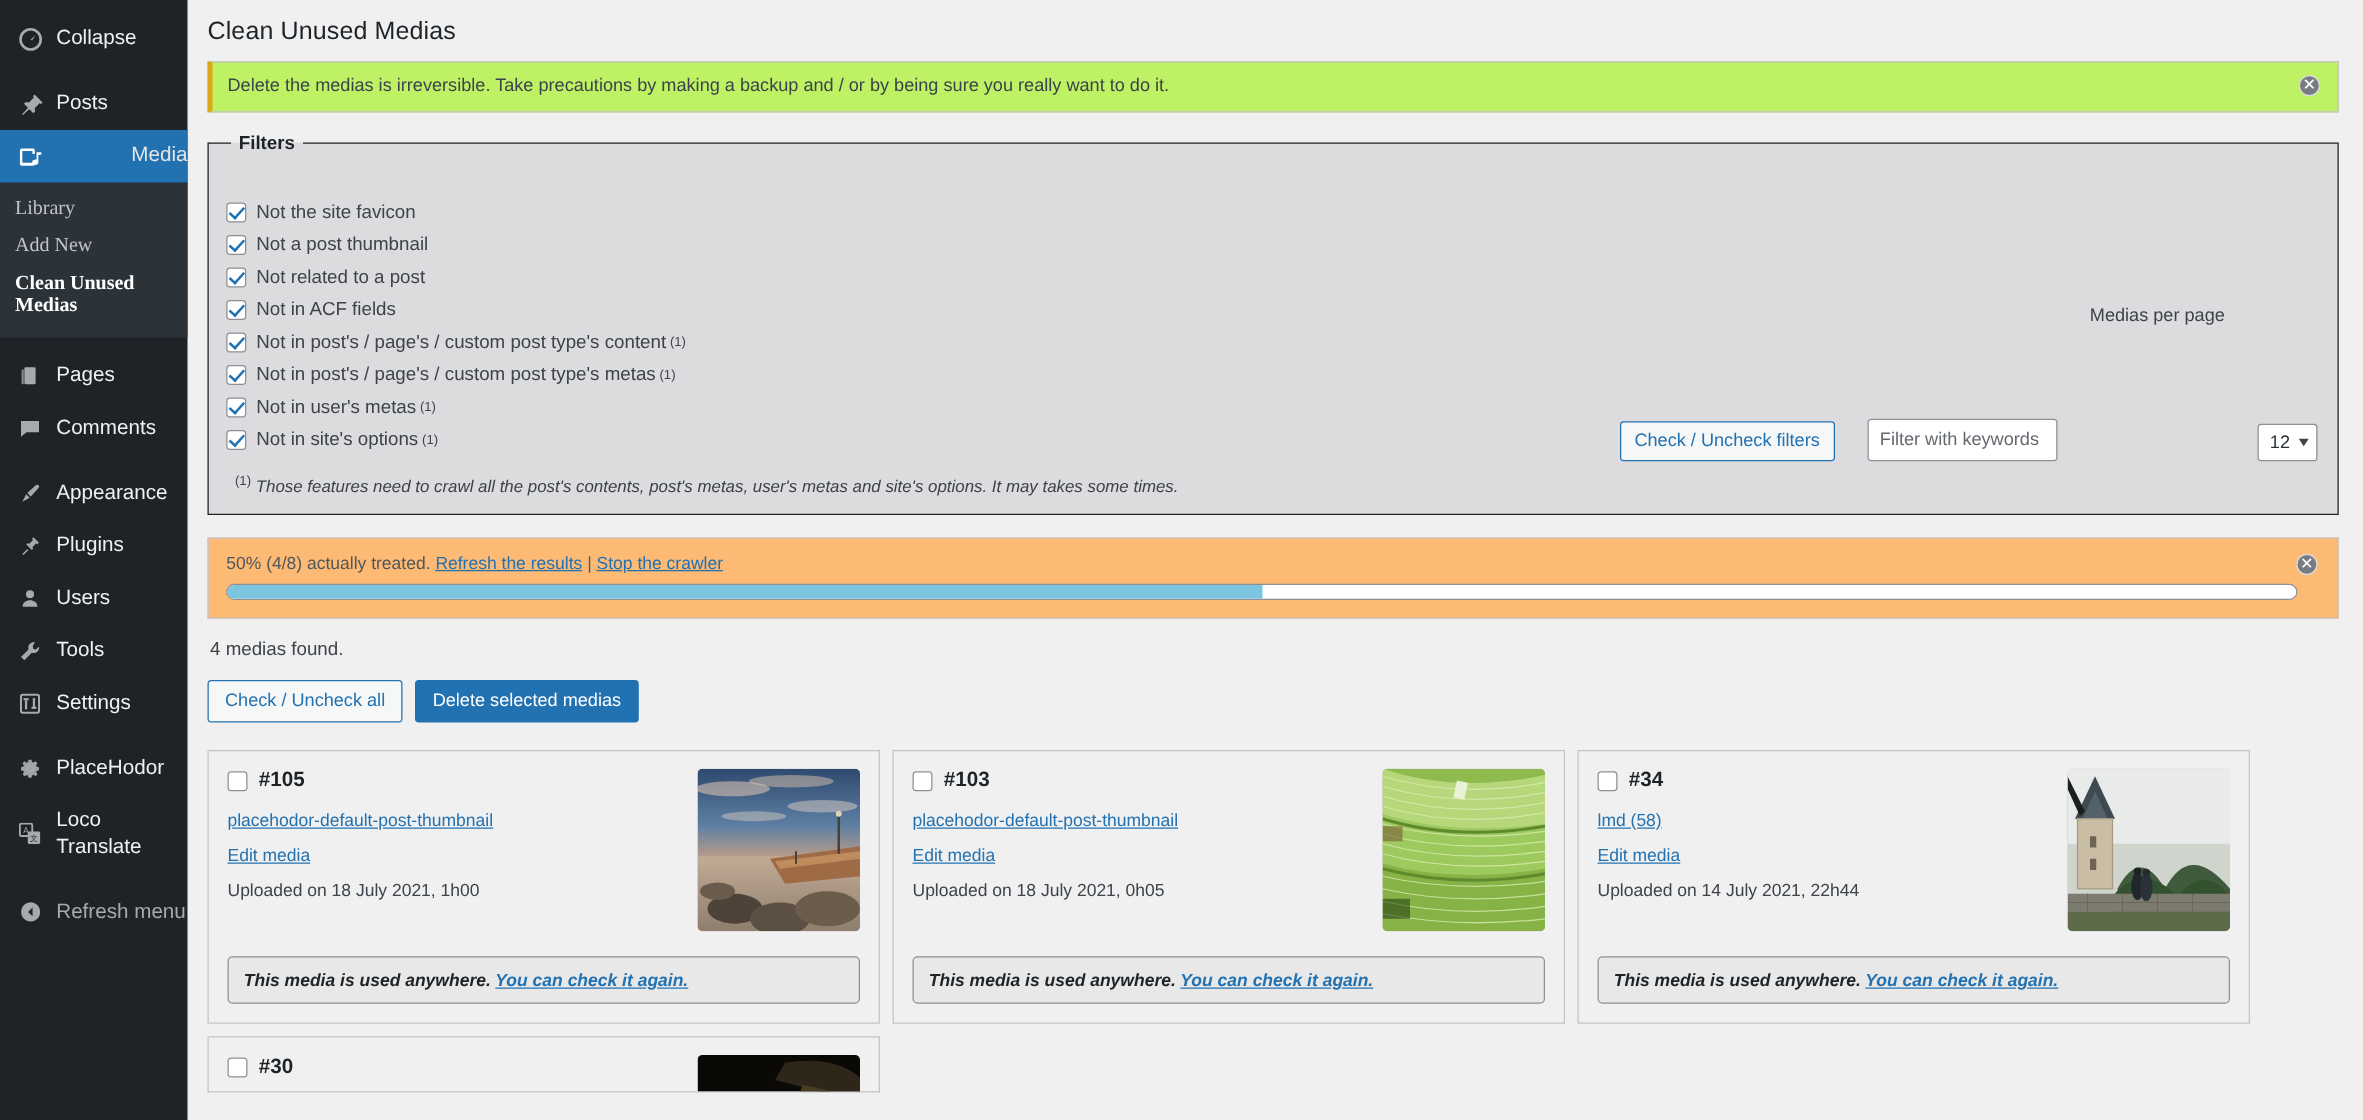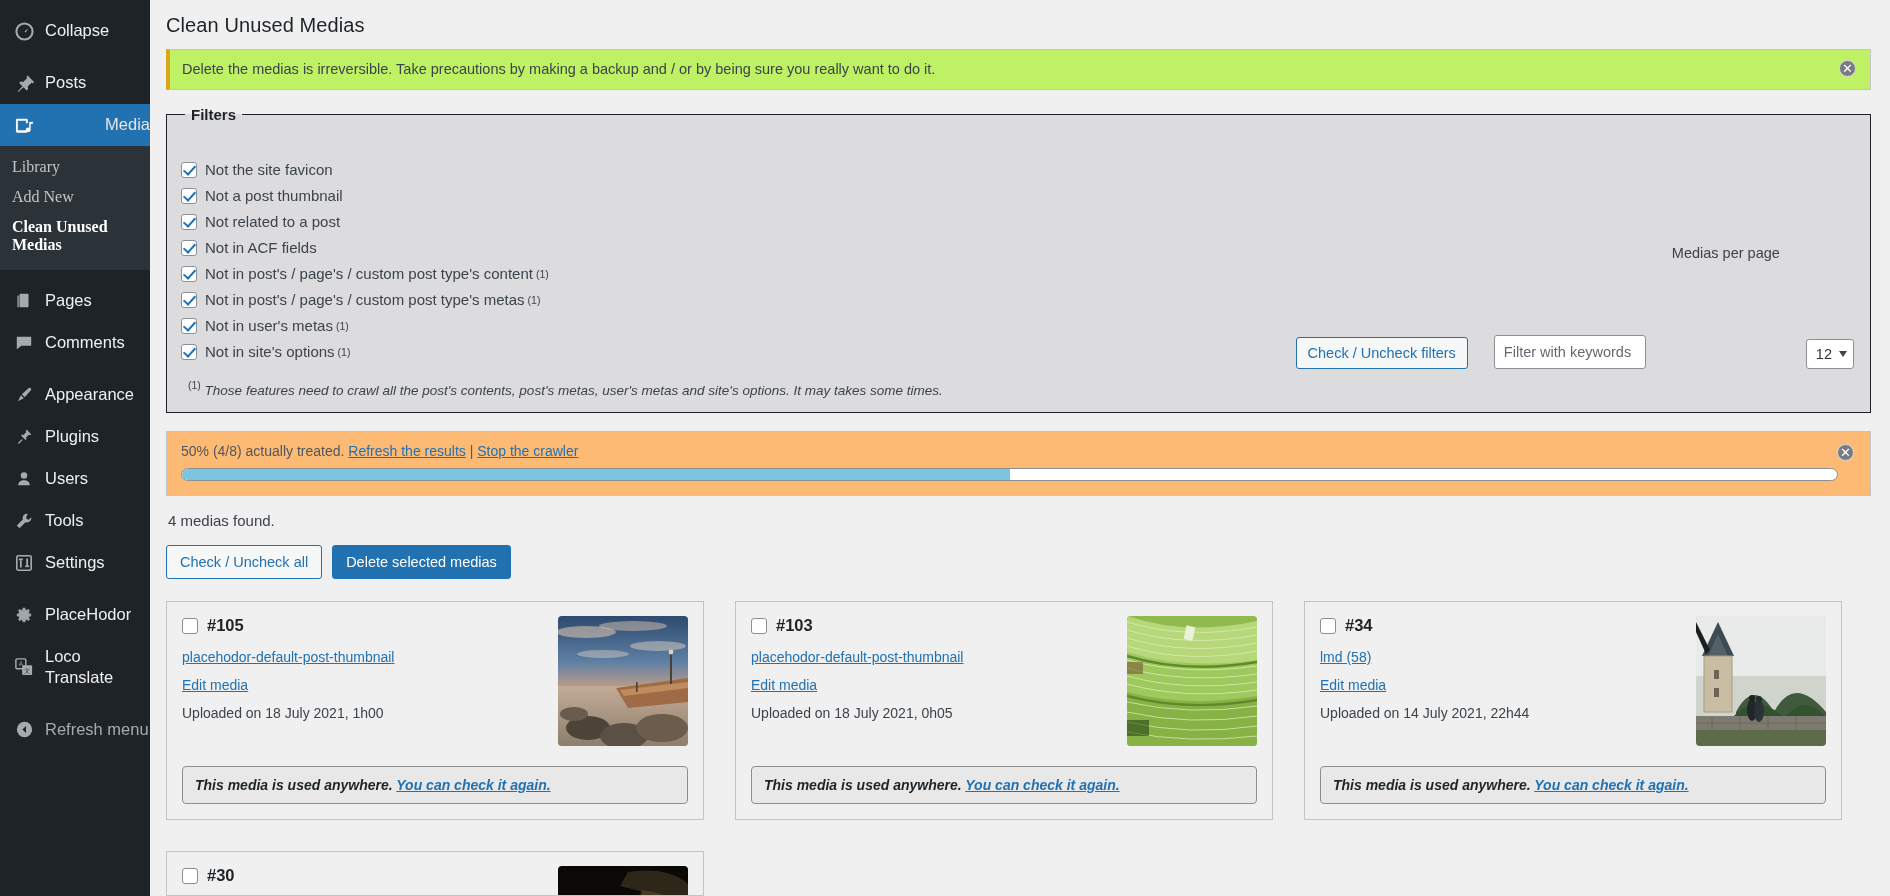--- a/index.html
+++ b/index.html
@@ -165,21 +165,21 @@
     height:13px; border:1px solid #8c8f94; border-radius:7px;
     background:#fff; overflow:hidden; margin-right:18px;
   }
   .progress-inner { height:100%; background:#7bc5e0; border-radius:7px 0 0 7px; }
 
   .found-text { font-size:15px; color:#3c434a; margin:0 0 16px 2px; }
   .bulk-actions { display:flex; gap:10px; margin-bottom:22px; }
   .bulk-actions .btn { padding:9px 13px; font-size:14.5px; }
 
   
-  .media-grid { display:flex; gap:31px; flex-wrap:wrap; }
+  .media-grid { display:flex; gap:10px; flex-wrap:wrap; }
   .media-card {
     width:538px;
     background:#f0f0f1;
     border:1px solid #c3c4c7;
     padding:14px 15px 15px 15px;
     position:relative;
   }
   .mc-top { display:flex; justify-content:space-between; }
   .mc-left { flex:1; min-width:0; }
   .mc-id { display:flex; align-items:center; font-size:16.5px; font-weight:bold; color:#1d2327; margin-bottom:14px; }

